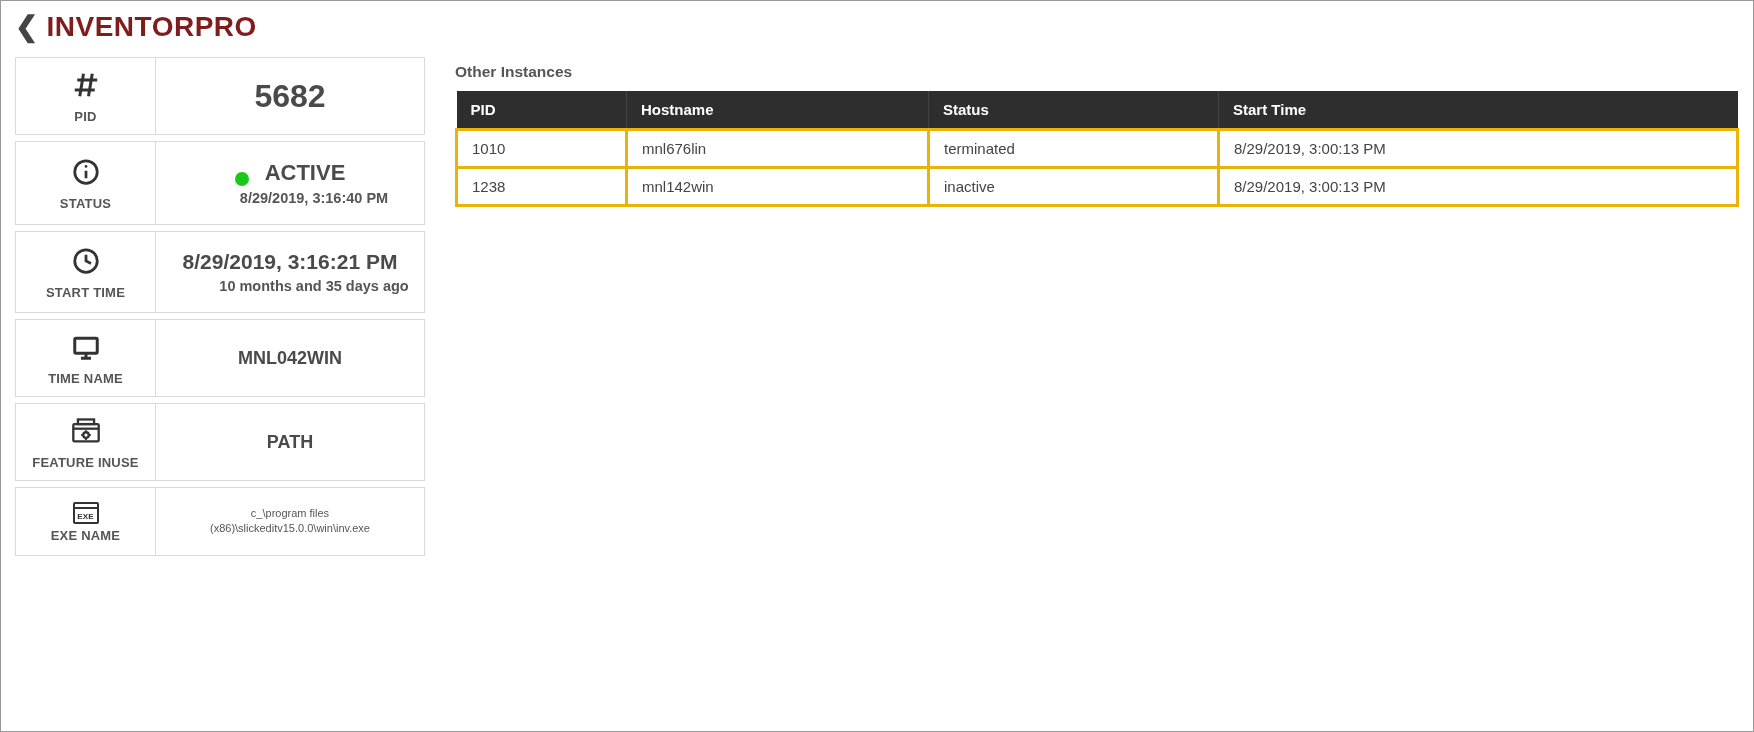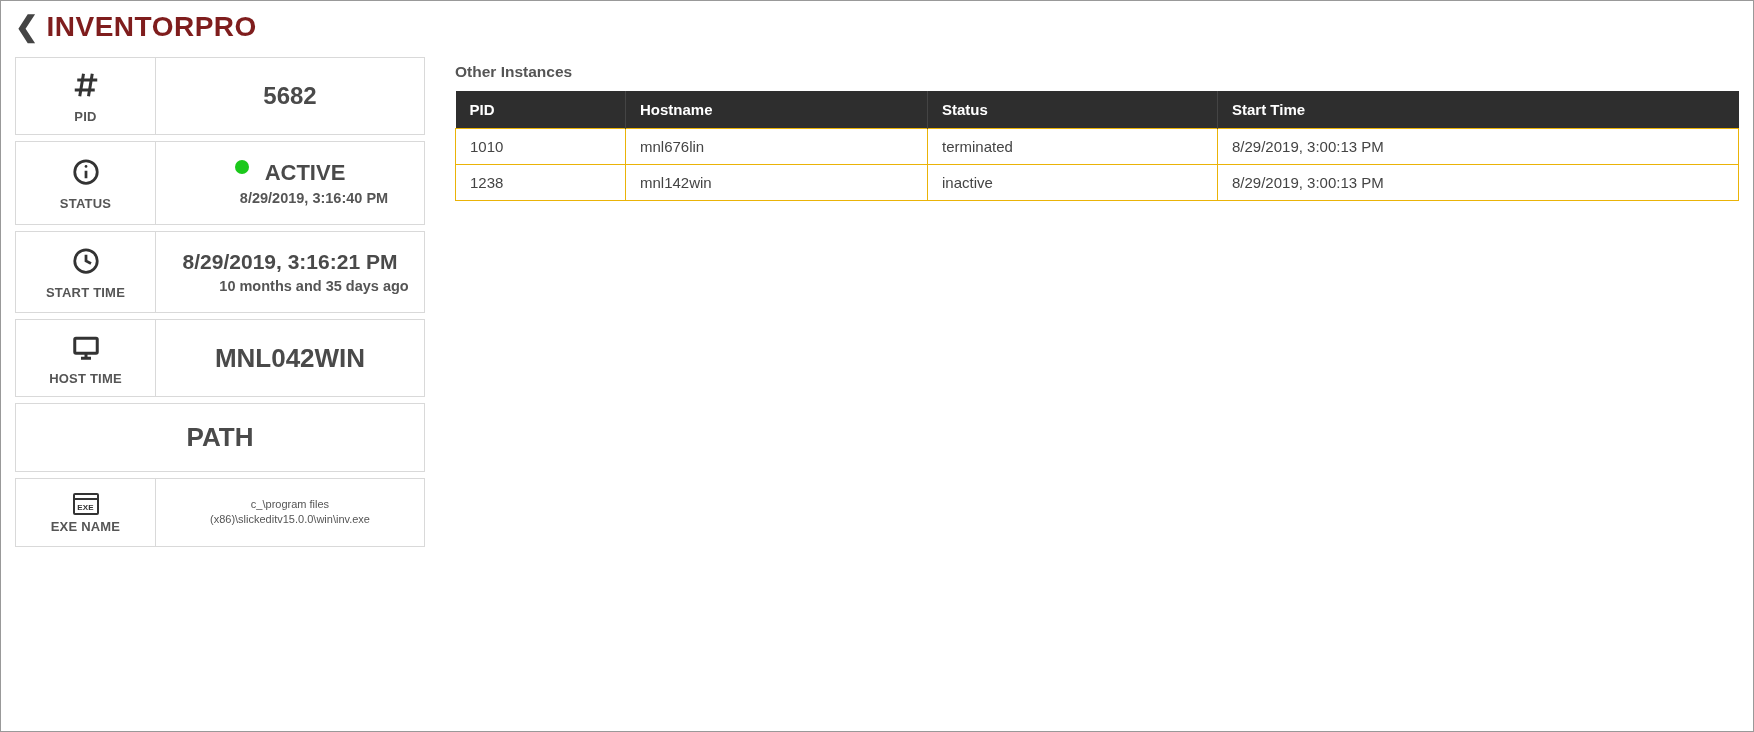--- a/index.html
+++ b/index.html
@@ -78,45 +78,45 @@
   .card-right {
     flex: 1;
     display: flex;
     flex-direction: column;
     align-items: center;
     justify-content: center;
     padding: 18px 10px;
     text-align: center;
   }
   .big-val {
-    font-size: 24px;
+    font-size: 32px;
     font-weight: 700;
     color: #4a4a4a;
   }
   .med-val {
-    font-size: 26px;
+    font-size: 18px;
     font-weight: 700;
     color: #4a4a4a;
   }
   .sub-val {
     font-size: 14.5px;
     font-weight: 600;
     color: #555;
     margin-top: 4px;
     padding-left: 48px;
   }
   .small-val {
     font-size: 11px;
     color: #555;
     line-height: 1.4;
     padding: 0 8px;
   }
   .status-row {
     display: flex;
-    align-items: flex-start;
+    align-items: flex-end;
     gap: 16px;
   }
   .dot {
     width: 14px;
     height: 14px;
     border-radius: 50%;
     background: #1ac81a;
     display: inline-block;
   }
   .status-text {
@@ -139,21 +139,21 @@
     background: #2e2e2e;
     color: #fff;
     font-weight: 700;
     text-align: left;
     padding: 10px 14px;
     border-right: 1px solid #444;
   }
   thead th:last-child { border-right: none; }
   tbody td {
     padding: 9px 14px;
-    border: 1px solid #eab308;
+    border: 3px solid #eab308;
     color: #444;
   }
   .col-pid { width: 170px; }
   .col-host { width: 302px; }
   .col-status { width: 290px; }
   .exe-icon {
     border:2px solid #333; width:26px; height:22px; position:relative; border-radius:2px;
   }
   .exe-icon::before {
     content:""; position:absolute; top:3px; left:0; right:0; height:2px; background:#333;
@@ -228,28 +228,40 @@
 
     <div class="card">
       <div class="card-left">
         <div class="icon">
           <svg viewBox="0 0 24 24" fill="none" stroke="#333" stroke-width="2.4">
               <rect x="3" y="5" width="18" height="12" rx="1"></rect>
               <line x1="8" y1="21" x2="16" y2="21"></line>
               <line x1="12" y1="17" x2="12" y2="21"></line>
             </svg>
         </div>
-        <div class="lbl">HOST TIME</div>
+        <div class="lbl">TIME NAME</div>
       </div>
       <div class="card-right">
         <div class="med-val">MNL042WIN</div>
       </div>
     </div>
 
     <div class="card">
+      <div class="card-left">
+        <div class="icon">
+          <svg viewBox="0 0 26 24" fill="none" stroke="#333" stroke-width="2">
+              <rect x="2" y="6" width="22" height="15" rx="1"></rect>
+              <line x1="2" y1="10" x2="24" y2="10"></line>
+              <rect x="6" y="2" width="14" height="4"></rect>
+              <circle cx="13" cy="15.5" r="2.4"></circle>
+              <path d="M13 12.5 l0 -1.2 M13 18.5 l0 1.2 M10 15.5 l-1.2 0 M16 15.5 l1.2 0" stroke-width="1.6"></path>
+            </svg>
+        </div>
+        <div class="lbl">FEATURE INUSE</div>
+      </div>
       <div class="card-right">
         <div class="med-val">PATH</div>
       </div>
     </div>
 
     <div class="card">
       <div class="card-left">
         <div class="icon">
           <div class="exe-icon"></div>
         </div>

